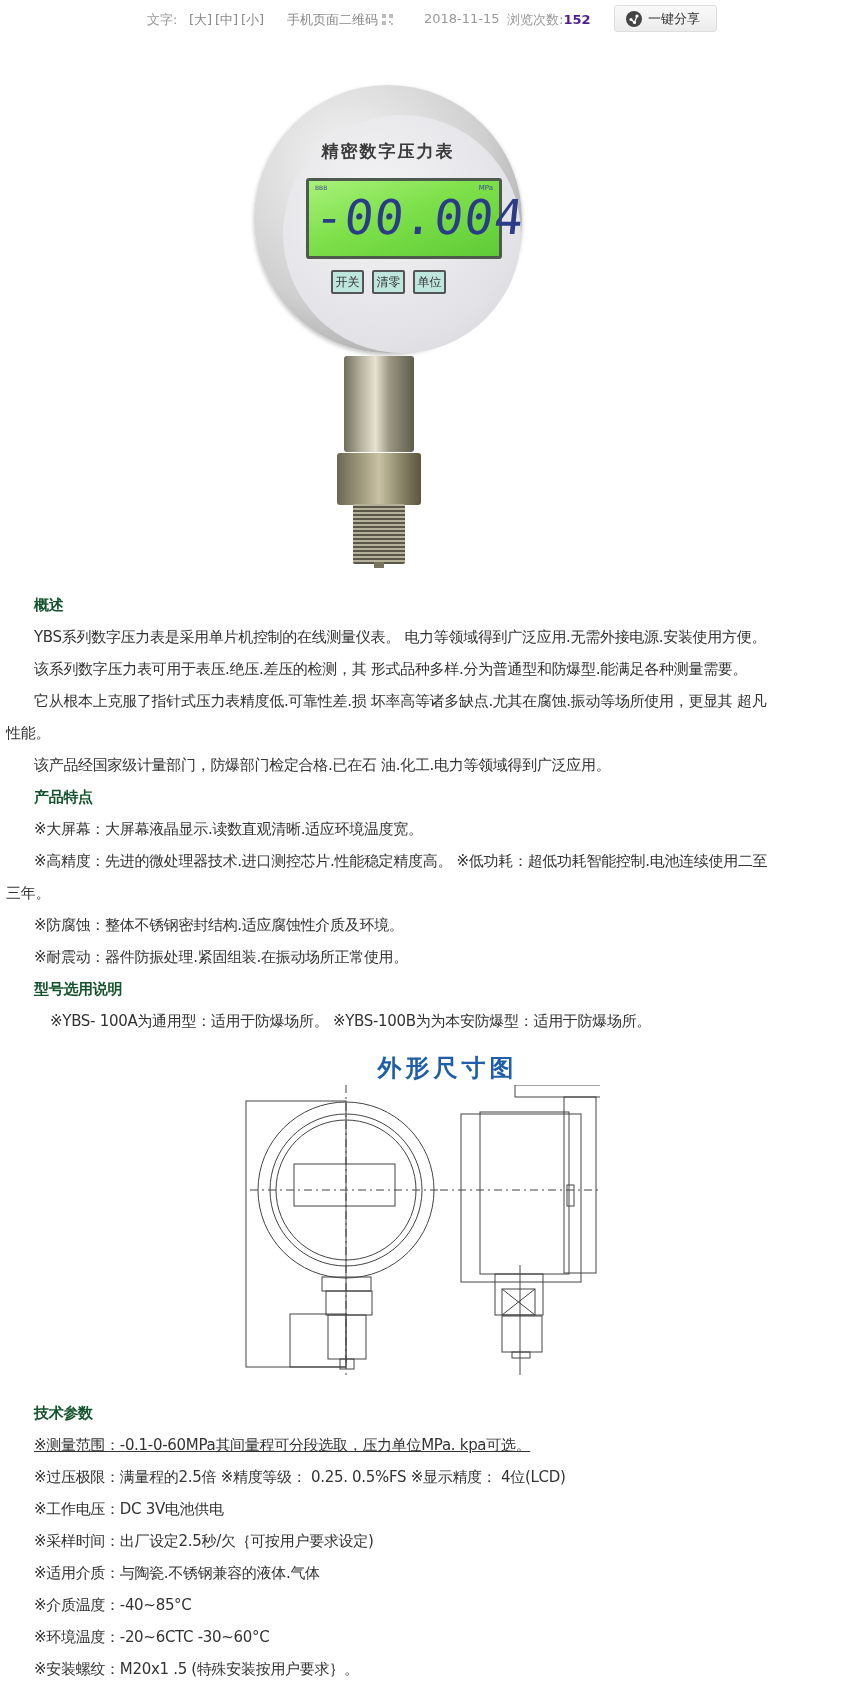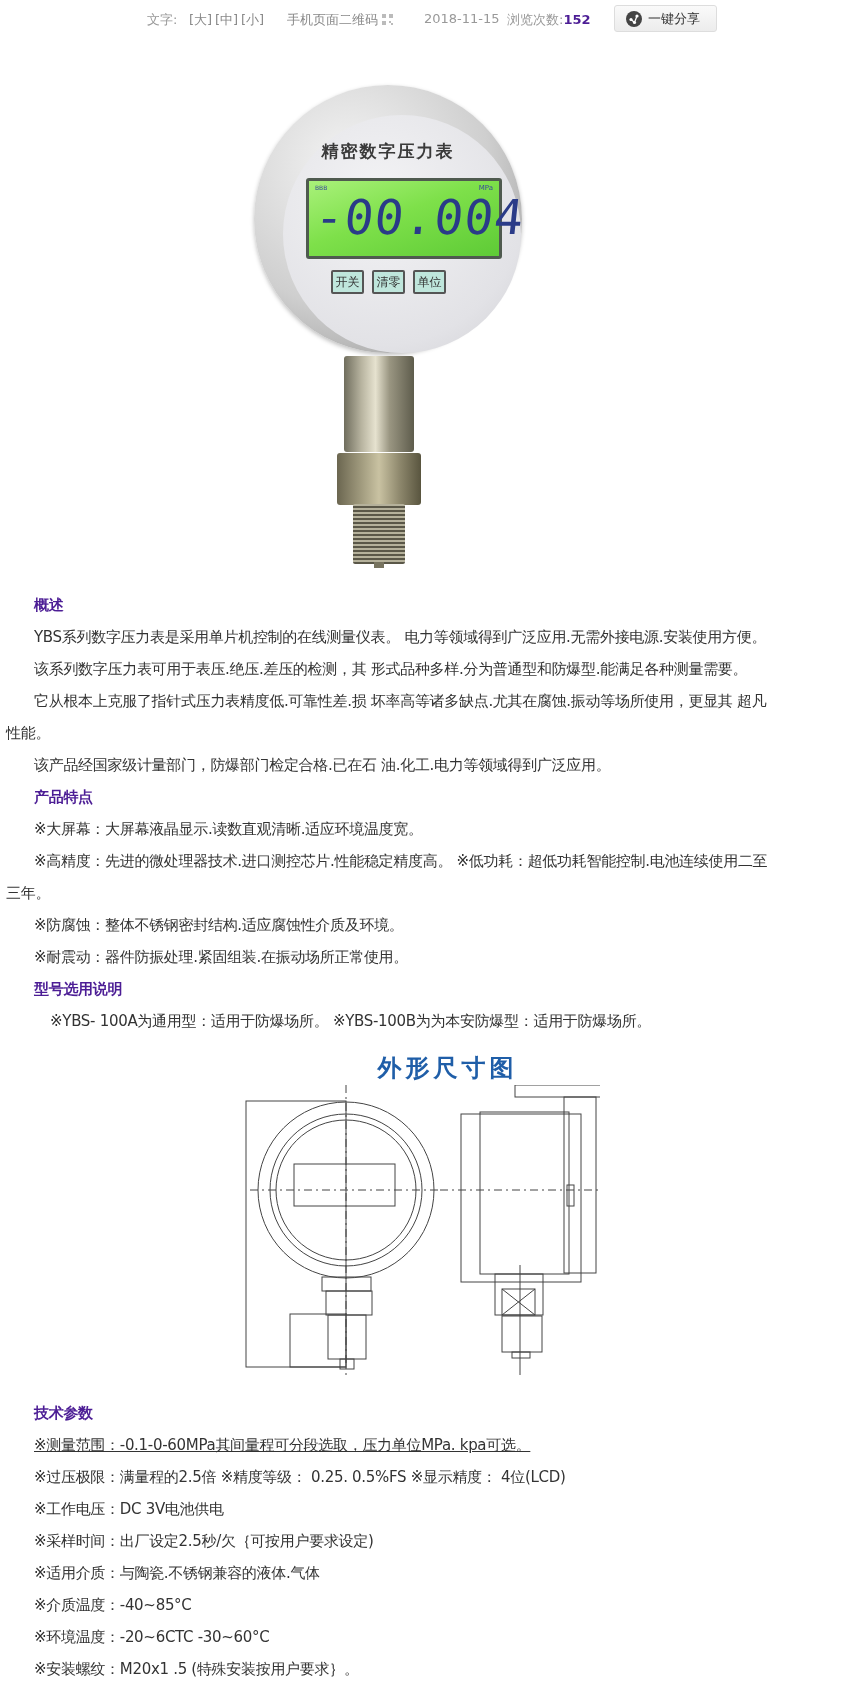--- a/index.html
+++ b/index.html
@@ -93,21 +93,21 @@
   }
   .tip { position: absolute; left: 134px; top: 492px; width: 10px; height: 6px; background: #77735f; }
 
   
   .article { position: absolute; left: 0; top: 0; width: 843px; }
   .line {
     position: absolute; left: 34px; font-size: 15px; color: #333; white-space: nowrap;
     letter-spacing: -0.3px;
   }
   .line.flush { left: 6px; }
-  .heading { font-weight: bold; color: #4c1d95; }
+  .heading { font-weight: bold; color: #14532d; }
 
   .dim-title {
     position: absolute; left: 0; top: 1052px; width: 843px; text-align: center;
     font-size: 24px; font-weight: bold; color: #1f5ea8; letter-spacing: 4px; padding-left: 26px;
   }
   .dim-drawing { position: absolute; left: 240px; top: 1085px; }
 </style>
 </head>
 <body>
 

